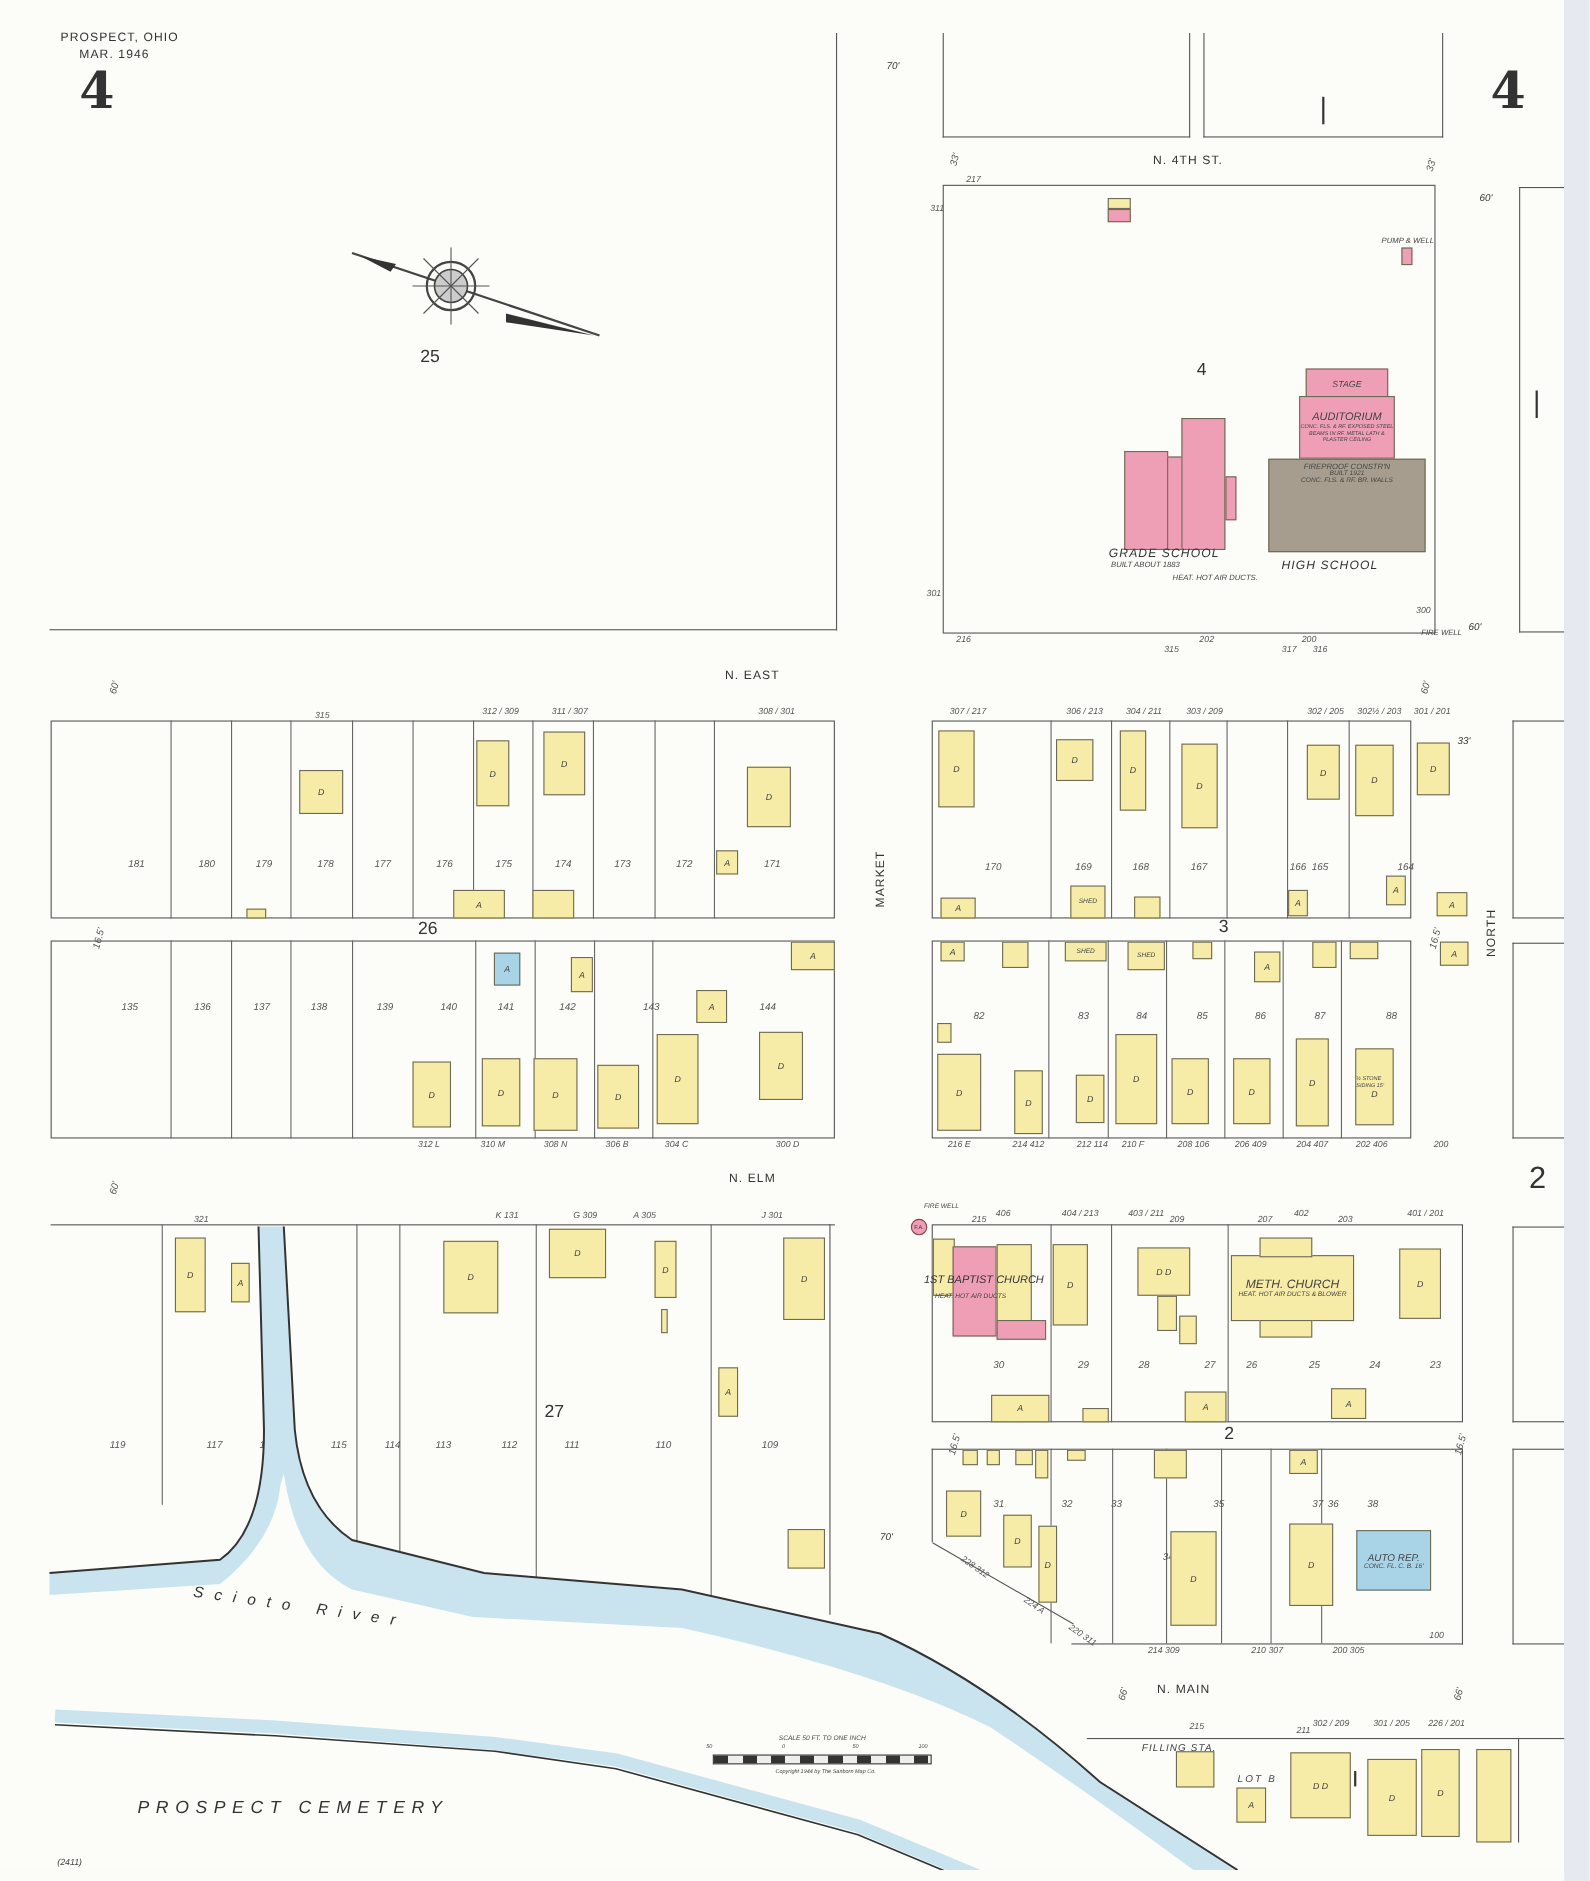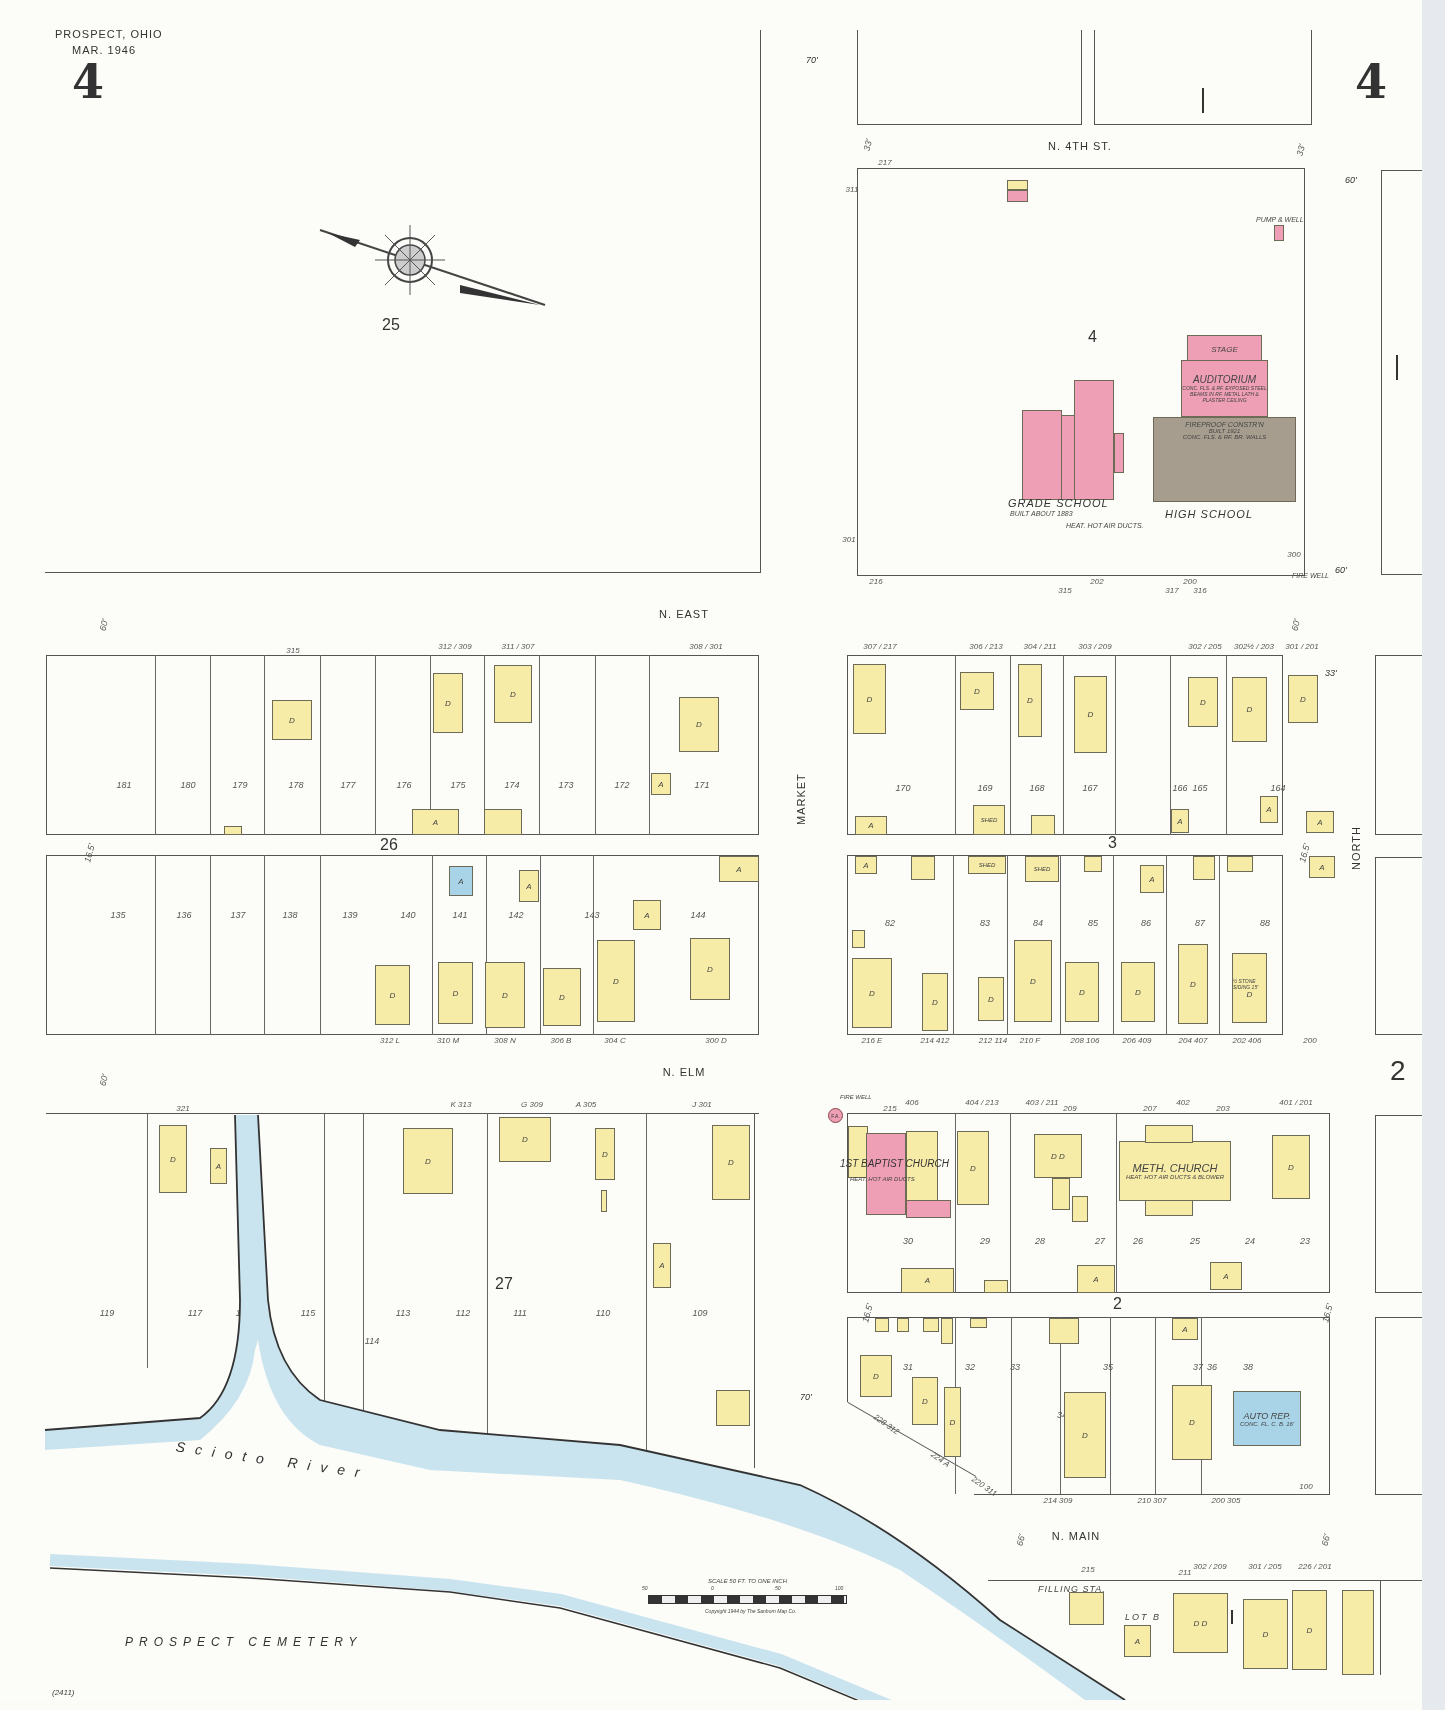--- a/index.html
+++ b/index.html
@@ -288,28 +288,28 @@
   <div class="ln" style="left:754px;top:1113px;width:1px;height:355px;"></div>
   <div class="lotline" style="left:147px;top:1113px;height:255px;"></div>
   <div class="lotline" style="left:324px;top:1113px;height:292px;"></div>
   <div class="lotline" style="left:363px;top:1113px;height:310px;"></div>
   <div class="lotline" style="left:487px;top:1113px;height:340px;"></div>
   <div class="lotline" style="left:646px;top:1113px;height:352px;"></div>
   <div class="lotnum" style="left:107px;top:1308px;">119</div>
   <div class="lotnum" style="left:195px;top:1308px;">117</div>
   <div class="lotnum" style="left:243px;top:1308px;">116</div>
   <div class="lotnum" style="left:308px;top:1308px;">115</div>
-  <div class="lotnum" style="left:372px;top:1308px;margin-top:28px;">114</div>
+  <div class="lotnum" style="left:357px;top:1308px;">114</div>
   <div class="lotnum" style="left:403px;top:1308px;">113</div>
   <div class="lotnum" style="left:463px;top:1308px;">112</div>
   <div class="lotnum" style="left:520px;top:1308px;">111</div>
   <div class="lotnum" style="left:603px;top:1308px;">110</div>
   <div class="lotnum" style="left:700px;top:1308px;">109</div>
   <div class="addr" style="left:183px;top:1104px;">321</div>
-  <div class="addr" style="left:461px;top:1100px;">K 313</div>
+  <div class="addr" style="left:461px;top:1100px;">K 131</div>
   <div class="addr" style="left:532px;top:1100px;">G 309</div>
   <div class="addr" style="left:586px;top:1100px;">A 305</div>
   <div class="addr" style="left:702px;top:1100px;">J 301</div>
   <div class="blocknum" style="left:495px;top:1275px;">27</div>
 
   <div class="bldg" style="left:159px;top:1125px;width:28px;height:68px;">D</div>
   <div class="bldg" style="left:210px;top:1148px;width:17px;height:36px;">A</div>
   <div class="bldg" style="left:403px;top:1128px;width:50px;height:66px;">D</div>
   <div class="bldg" style="left:499px;top:1117px;width:52px;height:45px;">D</div>
   <div class="bldg" style="left:595px;top:1128px;width:20px;height:52px;">D</div>
@@ -320,21 +320,21 @@
   <div class="abs" style="left:800px;top:1392px;font-size:9px;font-style:italic;">70'</div>
 
   <svg class="abs" style="left:0;top:1100px;" width="1130" height="600">
     <path d="M235,15 L258,15 L268,200 Q275,270 320,300 L440,330 L620,345 L800,385 Q900,430 1000,520 L1125,600 L1085,600 Q990,530 900,470 Q800,420 620,380 L430,370 L320,345 Q270,320 258,240 L255,250 Q250,300 200,340 L45,350 L45,330 L200,318 Q240,290 240,200 Z" fill="#c9e4ef"></path>
     <path d="M258,15 L268,200 Q275,270 320,300 L440,330 L620,345 L800,385 Q900,430 1000,520 L1125,600" fill="none" stroke="#333" stroke-width="1.8"></path>
     <path d="M235,15 L240,200 Q240,290 200,318 L45,330" fill="none" stroke="#333" stroke-width="1.8"></path>
     <path d="M50,460 L250,470 L450,485 L560,500 L780,560 L900,610" fill="none" stroke="#c9e4ef" stroke-width="12"></path>
     <path d="M50,468 L250,478 L450,492 L560,508 L780,568 L900,618" fill="none" stroke="#333" stroke-width="1.5"></path>
   </svg>
   <div class="label" style="left:175px;top:1452px;font-size:14px;letter-spacing:10px;transform:rotate(8deg);">Scioto River</div>
-  <div class="label" style="left:125px;top:1635px;font-size:12px;letter-spacing:6px;">PROSPECT CEMETERY</div>
+  <div class="label" style="left:125px;top:1635px;font-size:16px;letter-spacing:6px;">PROSPECT CEMETERY</div>
   <div class="note" style="left:52px;top:1688px;font-size:8px;">(2411)</div>
 
   <div class="blk" style="left:847px;top:1113px;width:483px;height:180px;"></div>
   <div class="blk" style="left:1375px;top:1115px;width:47px;height:178px;border-right:none;"></div>
   <div class="lotline" style="left:955px;top:1113px;height:180px;"></div>
   <div class="lotline" style="left:1010px;top:1113px;height:180px;"></div>
   <div class="lotline" style="left:1116px;top:1113px;height:180px;"></div>
   <div class="lotnum" style="left:908px;top:1236px;">30</div>
   <div class="lotnum" style="left:985px;top:1236px;">29</div>
   <div class="lotnum" style="left:1040px;top:1236px;">28</div>

